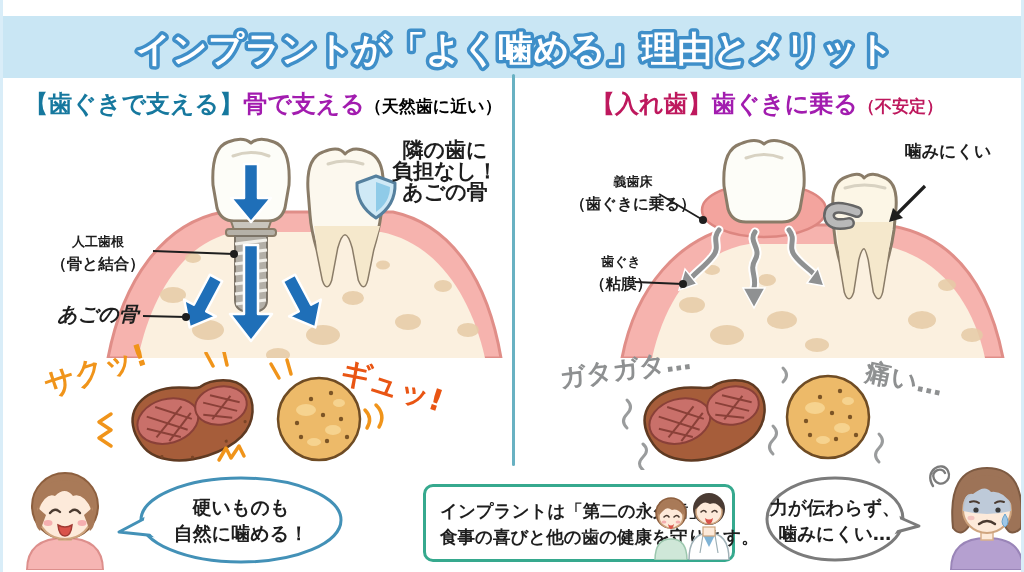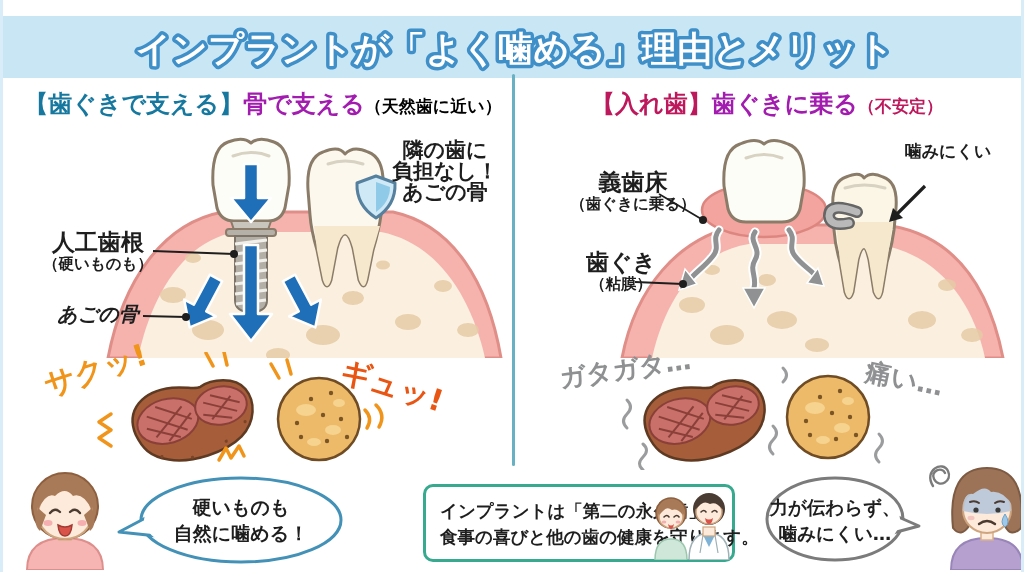--- a/index.html
+++ b/index.html
@@ -7,21 +7,21 @@
   #stage{position:relative;width:1024px;height:572px;background:#ffffff;overflow:hidden;
          border-left:3px solid #d9edf8;border-right:3px solid #d9edf8;box-sizing:border-box;}
   .banner{position:absolute;top:16px;left:0;width:100%;height:62px;background:#c9e6f4;}
   .heading{position:absolute;top:88px;width:480px;text-align:center;white-space:nowrap;}
   .heading .bracket{font-size:24px;font-weight:bold;}
   .heading .main{font-size:24px;font-weight:bold;color:#a21caf;}
   .heading .note{font-size:17px;font-weight:bold;}
   .teal{color:#16789e;} .gray{color:#be185d;}
   .divider{position:absolute;left:509px;top:74px;width:3px;height:392px;background:#68b1c2;border-radius:2px;}
   .diagram-label{position:absolute;text-align:center;color:#1e1e1e;font-weight:bold;}
-  .lbl-main{font-size:23px;line-height:24px;}
+  .lbl-main{font-size:13px;line-height:24px;}
   .lbl-sub{font-size:15.5px;line-height:20px;}
   .sfx{position:absolute;font-weight:bold;white-space:nowrap;}
   .bubble-text{fill:#1e1e1e;font-weight:bold;font-family:"DejaVu Sans","Liberation Sans",sans-serif;}
   .green-box{position:absolute;left:420px;top:484px;width:312px;height:78px;border:3px solid #36a98e;
              border-radius:10px;background:#ffffff;box-sizing:border-box;}
   .green-box .txt{position:absolute;left:14px;top:11px;font-size:17.5px;font-weight:bold;color:#1e1e1e;line-height:26px;white-space:nowrap;}
   svg{display:block;}
 </style>
 </head>
 <body>
@@ -174,21 +174,21 @@
     </g>
   </svg>
 
   <div class="diagram-label" style="left:388px;top:140px;width:108px;font-size:21px;line-height:21px;">
     <div>隣の歯に</div>
     <div>負担なし！</div>
     <div>あごの骨</div>
   </div>
   <div class="diagram-label" style="left:30px;top:230px;width:130px;">
     <div class="lbl-main">人工歯根</div>
-    <div class="lbl-sub">（硬いものも）</div>
+    <div class="lbl-sub">（骨と結合）</div>
   </div>
   <div class="diagram-label" style="left:36px;top:301px;width:118px;font-size:20px;font-style:italic;">あごの骨</div>
 
   <div class="diagram-label" style="left:548px;top:170px;width:164px;">
     <div class="lbl-main">義歯床</div>
     <div class="lbl-sub">（歯ぐきに乗る）</div>
   </div>
   <div class="diagram-label" style="left:560px;top:250px;width:116px;">
     <div class="lbl-main">歯ぐき</div>
     <div class="lbl-sub">（粘膜）</div>

